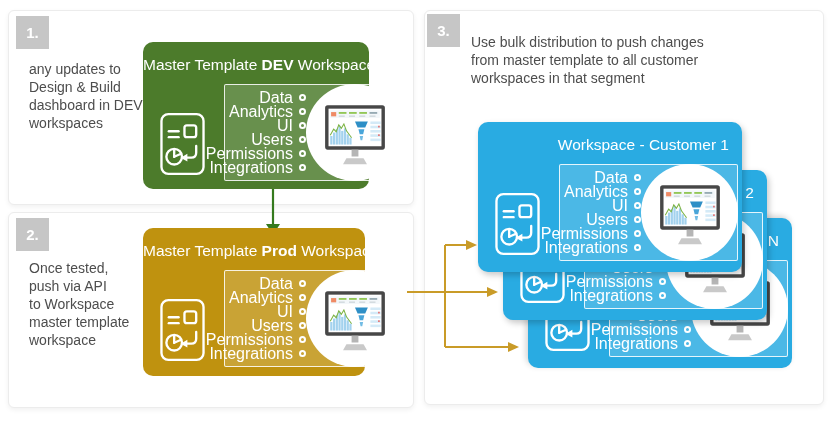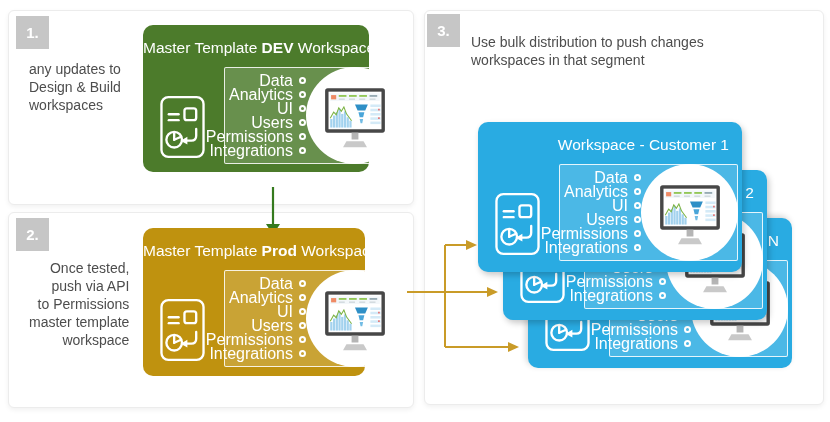--- a/index.html
+++ b/index.html
@@ -13,26 +13,26 @@
   #panel2{left:8px;top:212px;width:404px;height:194px;}
   #panel3{left:424px;top:10px;width:398px;height:393px;}
 
   .badge{position:absolute;width:33px;height:33px;color:#fff;font-weight:700;font-size:15px;
          display:flex;align-items:center;justify-content:center;}
   #panel1 .badge,#panel2 .badge{left:7px;top:5px;}
   #panel3 .badge{left:2px;top:3px;}
 
   .step-text{position:absolute;font-size:14px;line-height:18px;color:#4d4d4d;}
   #panel1 .step-text{left:20px;top:49px;}
-  #panel2 .step-text{left:20px;top:46px;text-align:right;}
+  #panel2 .step-text{left:20px;top:46px;}
   #panel3 .step-text{left:46px;top:22px;}
 
   
   .ws-card{position:absolute;border-radius:10px;color:#ffffff;}
-  #card-dev {left:143px;top:25px;width:226px;height:147px;}
+  #card-dev {left:143px;top:42px;width:226px;height:147px;}
   #card-prod{left:143px;top:228px;width:222px;height:148px;}
   #card-custN{left:528px;top:218px;width:264px;height:150px;box-shadow:-2px -2px 6px rgba(0,0,0,0.18);}
   #card-cust2{left:503px;top:170px;width:264px;height:150px;box-shadow:2px 3px 6px rgba(0,0,0,0.22);}
   #card-cust1{left:478px;top:122px;width:264px;height:150px;box-shadow:2px 3px 6px rgba(0,0,0,0.22);}
 
   .card-title{position:absolute;top:14px;left:0;right:13px;text-align:right;
               font-size:15.5px;white-space:nowrap;}
   .card-title b{font-weight:700;}
 
   .card-icon{position:absolute;left:17px;top:70px;width:45px;height:64px;}
@@ -62,39 +62,41 @@
 </head>
 <body>
 
 <div id="canvas">
 
   <section class="panel" id="panel1">
     <div class="badge" style="background: rgb(198, 198, 198);">1.</div>
     <div class="step-text" style="color: rgb(77, 77, 77);">
         <div>any updates to</div>
         <div>Design &amp; Build</div>
+        <div>dashboard in DEV</div>
         <div>workspaces</div>
       </div>
   </section>
 
   <section class="panel" id="panel2">
     <div class="badge" style="background: rgb(198, 198, 198);">2.</div>
     <div class="step-text" style="color: rgb(77, 77, 77);">
         <div>Once tested,</div>
         <div>push via API</div>
-        <div>to Permissions</div>
+        <div>to Workspace</div>
         <div>master template</div>
         <div>workspace</div>
       </div>
   </section>
 
   <section class="panel" id="panel3">
     <div class="badge" style="background: rgb(198, 198, 198);">3.</div>
     <div class="step-text" style="color: rgb(77, 77, 77);">
         <div>Use bulk distribution to push changes</div>
+        <div>from master template to all customer</div>
         <div>workspaces in that segment</div>
       </div>
   </section>
 
   <svg id="arrows" viewBox="0 0 830 422">
     <g>
       <line x1="273" y1="187" x2="273" y2="224" stroke-width="2.2" stroke="#357a1e"></line>
       <polygon points="266,224 280,224 273,235" fill="#357a1e"></polygon>
     </g>
     <g fill="none">

